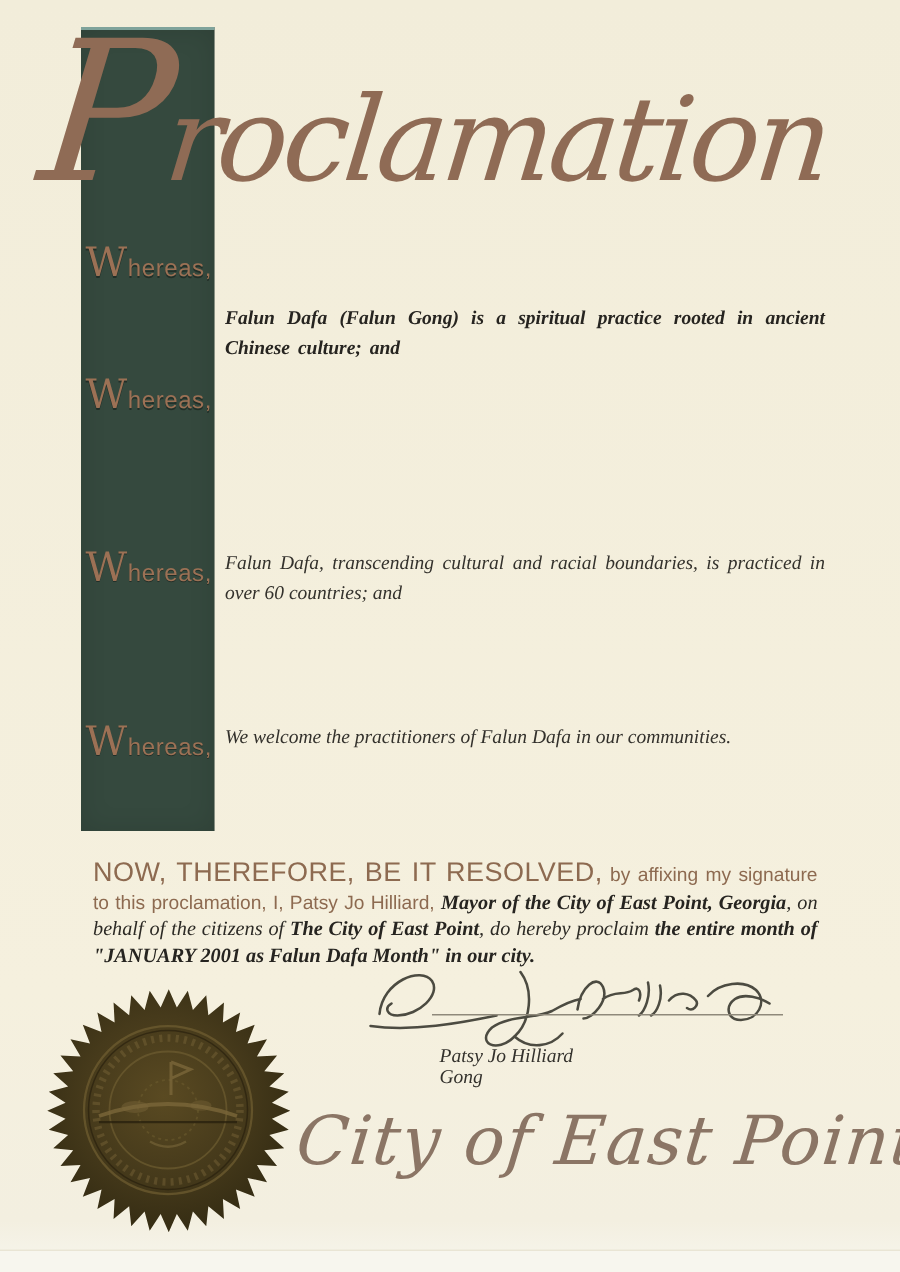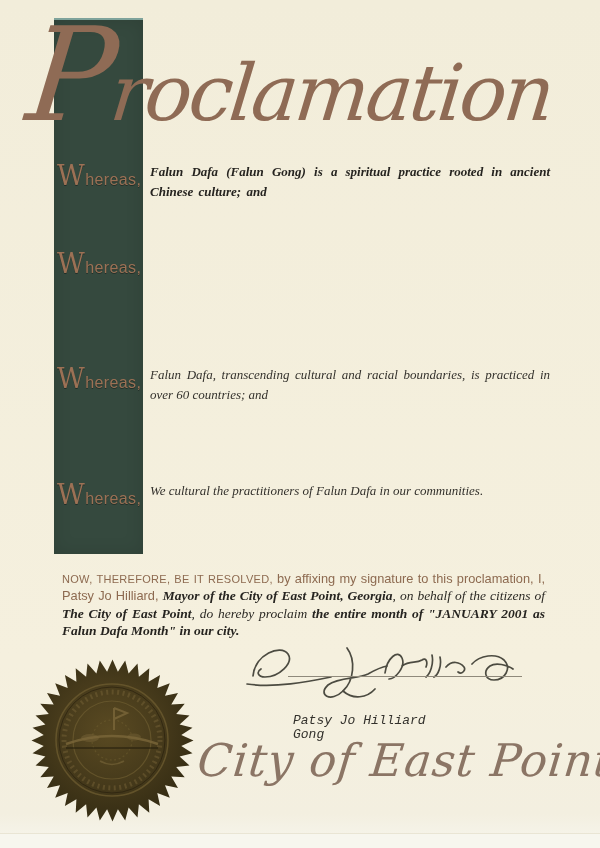--- a/index.html
+++ b/index.html
@@ -60,52 +60,52 @@
   }
   .clause{
     flex:1 1 auto;
     font-family:"Liberation Serif", serif;
     font-style:italic;
     font-size:13px;line-height:1.55;
     color:#33312c;
     text-align:justify;
     padding-top:2px;
   }
-  .clause-bold{font-weight:bold;color:#262420;word-spacing:2px;}
+  .clause-bold{font-weight:bold;color:#262420;word-spacing:2px;margin-top:40px;}
   
   .resolution{
     position:absolute;left:62px;top:570px;width:483px;
     text-align:justify;
     font-size:13.5px;line-height:1.28;
   }
   .res-caps{
     font-family:"Liberation Sans", sans-serif;
-    font-size:11px;color:#8d6a50;letter-spacing:0.3px;
+    font-size:18px;color:#8d6a50;letter-spacing:0.3px;
   }
   .res-brown{
     font-family:"Liberation Sans", sans-serif;
     font-size:12.8px;color:#8d6a50;
   }
   .res-bold{
     font-family:Liberation Serif, serif;
     font-style:italic;font-weight:bold;color:#262420;
   }
   .res-it{
     font-family:"Liberation Serif", serif;
     font-style:italic;color:#2c2a25;
   }
   
   .signature-svg{position:absolute;left:235px;top:636px;}
   .sig-line{
     position:absolute;left:288px;top:676px;width:234px;height:0;
     border-top:1px solid #8f897b;
   }
   .sig-block{
-    position:absolute;left:293px;top:714px;
-    font-family:Liberation Mono, monospace;
+    position:absolute;left:293px;top:697px;
+    font-family:Liberation Serif, serif;
     font-style:italic;font-size:13px;line-height:1.1;
     color:#33312c;
   }
   
   .seal-svg{position:absolute;left:30px;top:658px;}
   
   .footer-script{
     position:absolute;left:198px;top:734px;
     font-family:"DejaVu Serif", serif;
     font-style:italic;font-weight:400;
@@ -139,21 +139,21 @@
     <div class="whereas-label">Whereas,</div>
   </div>
 
   <div class="row row-3">
     <div class="whereas-label">Whereas,</div>
     <div class="clause">Falun Dafa, transcending cultural and racial boundaries, is practiced in over 60 countries; and</div>
   </div>
 
   <div class="row row-4">
     <div class="whereas-label">Whereas,</div>
-    <div class="clause">We cultural the practitioners of Falun Dafa in our communities.</div>
+    <div class="clause">We welcome the practitioners of Falun Dafa in our communities.</div>
   </div>
 
   <div class="resolution"><span class="res-caps">NOW, THEREFORE, BE IT RESOLVED,</span><span class="res-brown"> by affixing my signature to this proclamation, I, Patsy Jo Hilliard, </span><span class="res-bold">Mayor of the City of East Point, Georgia</span><span class="res-it">, on behalf of the citizens of </span><span class="res-bold">The City of East Point</span><span class="res-it">, do hereby proclaim </span><span class="res-bold">the entire  month of "JANUARY 2001 as Falun Dafa Month" in our city.</span></div>
 
   <svg class="signature-svg" width="300" height="68" viewBox="0 0 300 68">
     <g fill="none" stroke="#4c4b41" stroke-width="1.7" stroke-linecap="round">
       <path d="M18,40 C20,18 46,8 53,18 C59,27 44,41 30,41 C23,41 21,36 26,33 M12,48 C40,52 72,46 96,41"></path>
       <path d="M112,12 C121,24 119,45 108,55 C96,67 82,59 93,49 C104,41 123,43 133,38 C140,34 146,31 152,30"></path>
       <path d="M150,37 C152,22 163,13 167,22 C171,31 160,43 154,43 M167,30 C175,24 181,28 187,24 C191,21 193,26 191,31 M197,19 C199,28 195,38 191,41 M205,21 C207,30 203,39 199,41 M211,31 C217,24 225,26 229,31 C231,34 227,39 223,36 M237,28 C245,19 261,17 269,24 C277,32 270,44 259,44 C250,44 248,35 255,30 C261,26 272,29 278,33"></path>
       <path d="M108,55 C118,64 132,62 140,53"></path>

